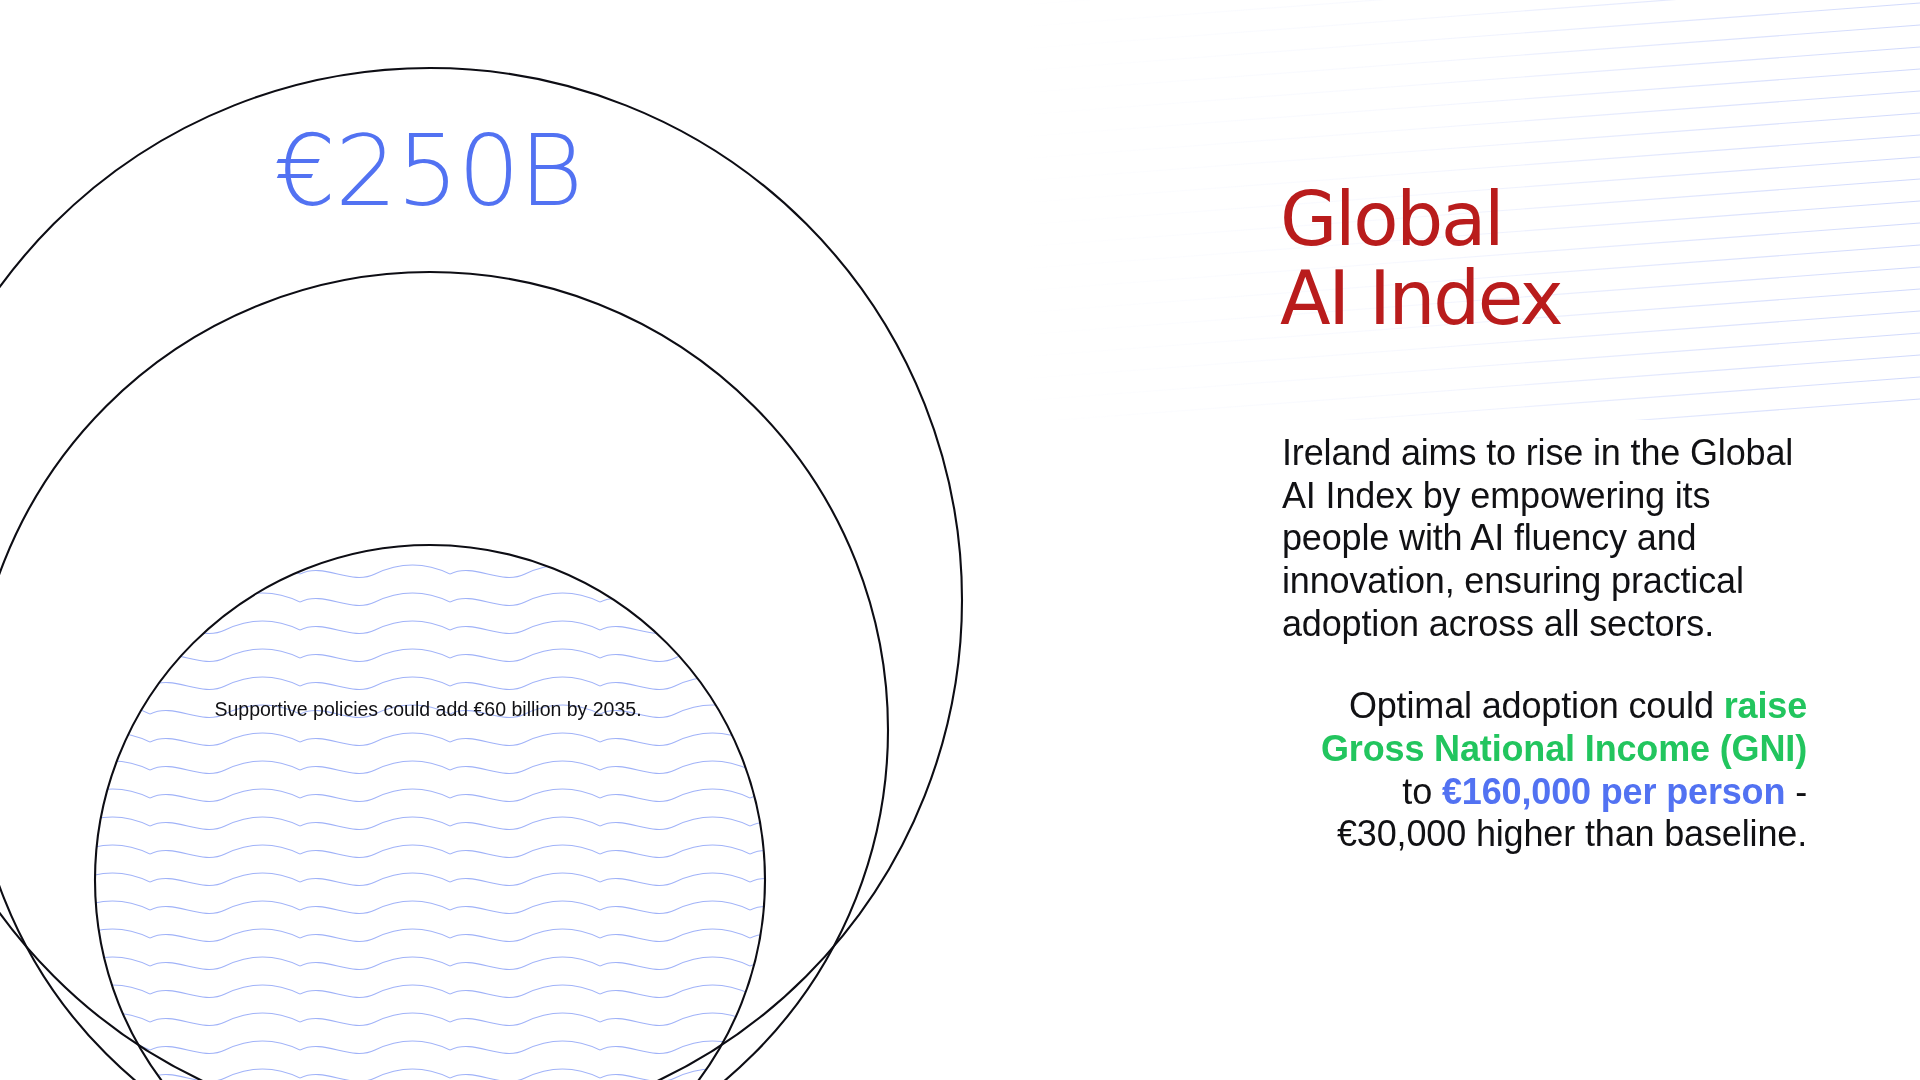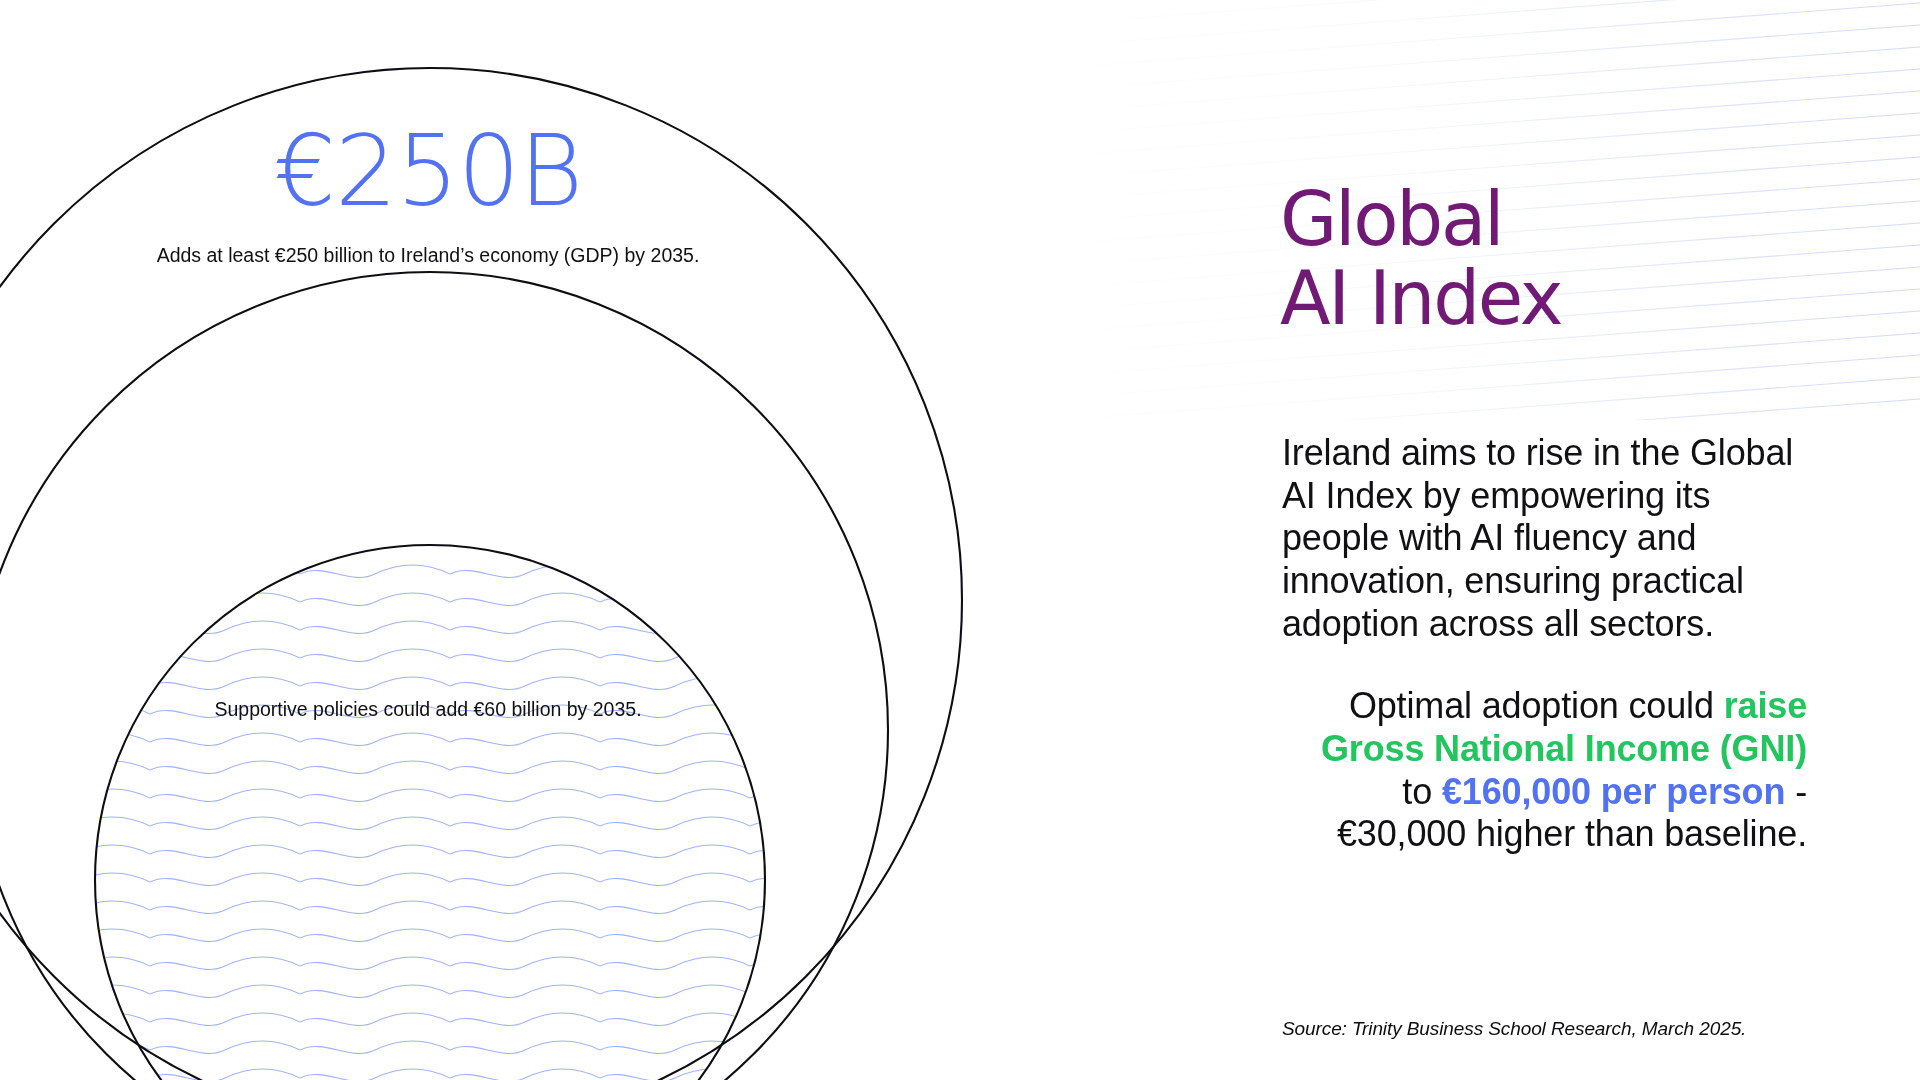--- a/index.html
+++ b/index.html
@@ -52,21 +52,21 @@
   .hatch{position:absolute;right:0;top:0;width:640px;height:420px;
          pointer-events:none;}
   .hatch-full{position:absolute;left:-260px;top:0;width:900px;height:420px;}
 
   .title{
     position:absolute;left:0px;top:130px;width:620px;
     font-family:"DejaVu Sans","Liberation Sans",sans-serif;
     font-weight:400;
     font-size:74px;line-height:1.08;
     letter-spacing:-2.3px;
-    color:#701a75;
+    color:#b91c1c;
     white-space:pre-line;
   }
 
   .body-block{
     position:absolute;left:2px;top:432px;width:525px;
     font-size:36px;line-height:1.185;
     color:#111114;font-weight:400;
     letter-spacing:-0.15px;
   }
   .para{margin:0 0 40px 0;}
@@ -103,21 +103,20 @@
 
       <circle cx="430" cy="600" r="532" fill="none" stroke="#0d0d14" stroke-width="2.1"></circle>
 
       <circle cx="430" cy="730" r="458" fill="none" stroke="#0d0d14" stroke-width="2.1"></circle>
 
       <circle cx="430" cy="880" r="335" fill="none" stroke="#0d0d14" stroke-width="2.1"></circle>
     </svg>
 
     <div class="ring-label" id="ring-0">
       <div class="ring-value">€250B</div>
-      <div class="ring-desc">Adds at least €250 billion to Ireland’s economy (GDP) by 2035.</div>
     </div>
 
     <div class="ring-label" id="ring-1">
     </div>
 
     <div class="ring-label" id="ring-2">
       <div class="ring-desc">Supportive policies could add €60 billion by 2035.</div>
     </div>
 
   </div>
@@ -165,17 +164,16 @@
     </div>
 
     <h1 class="title"><span>Global</span><br><span>AI Index</span></h1>
 
     <div class="body-block">
       <p class="para">Ireland aims to rise in the Global AI Index by empowering its people with AI fluency and innovation, ensuring practical adoption across all sectors.</p>
 
       <p class="para"><span>Optimal adoption could </span><span class="hl-green">raise Gross National Income (GNI)</span><span> to </span><span class="hl-blue">€160,000 per person</span><span> - €30,000 higher than baseline.</span></p>
     </div>
 
-    <div class="source">Source: Trinity Business School Research, March 2025.</div>
 
   </div>
 
 </div>
 
 </body></html>

